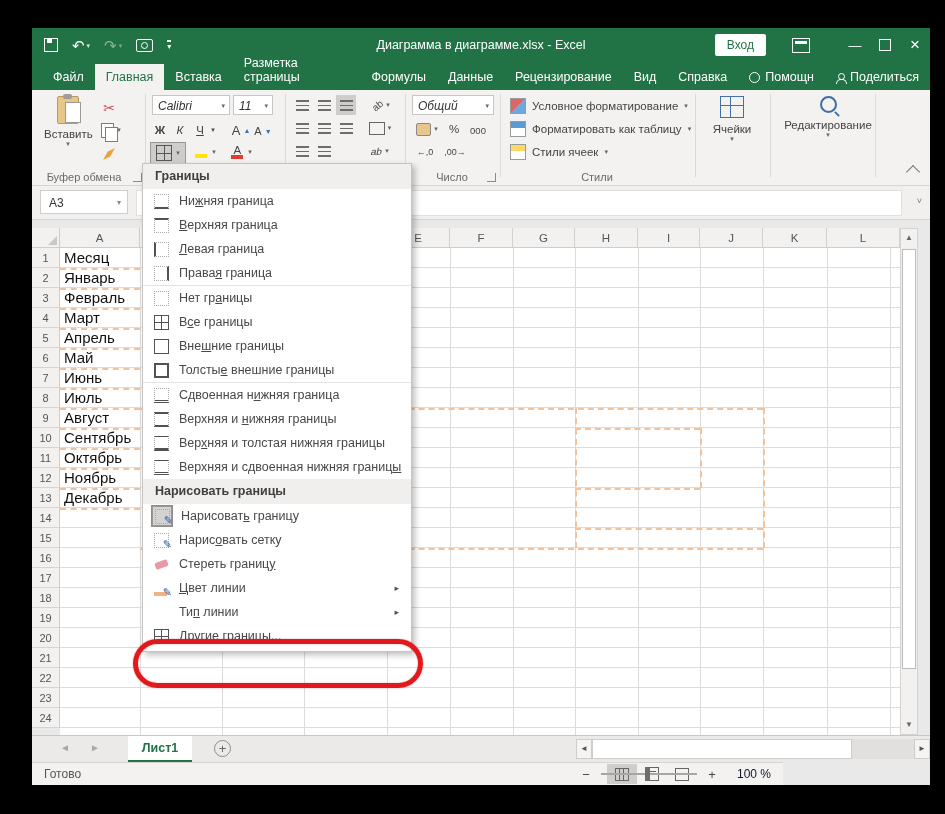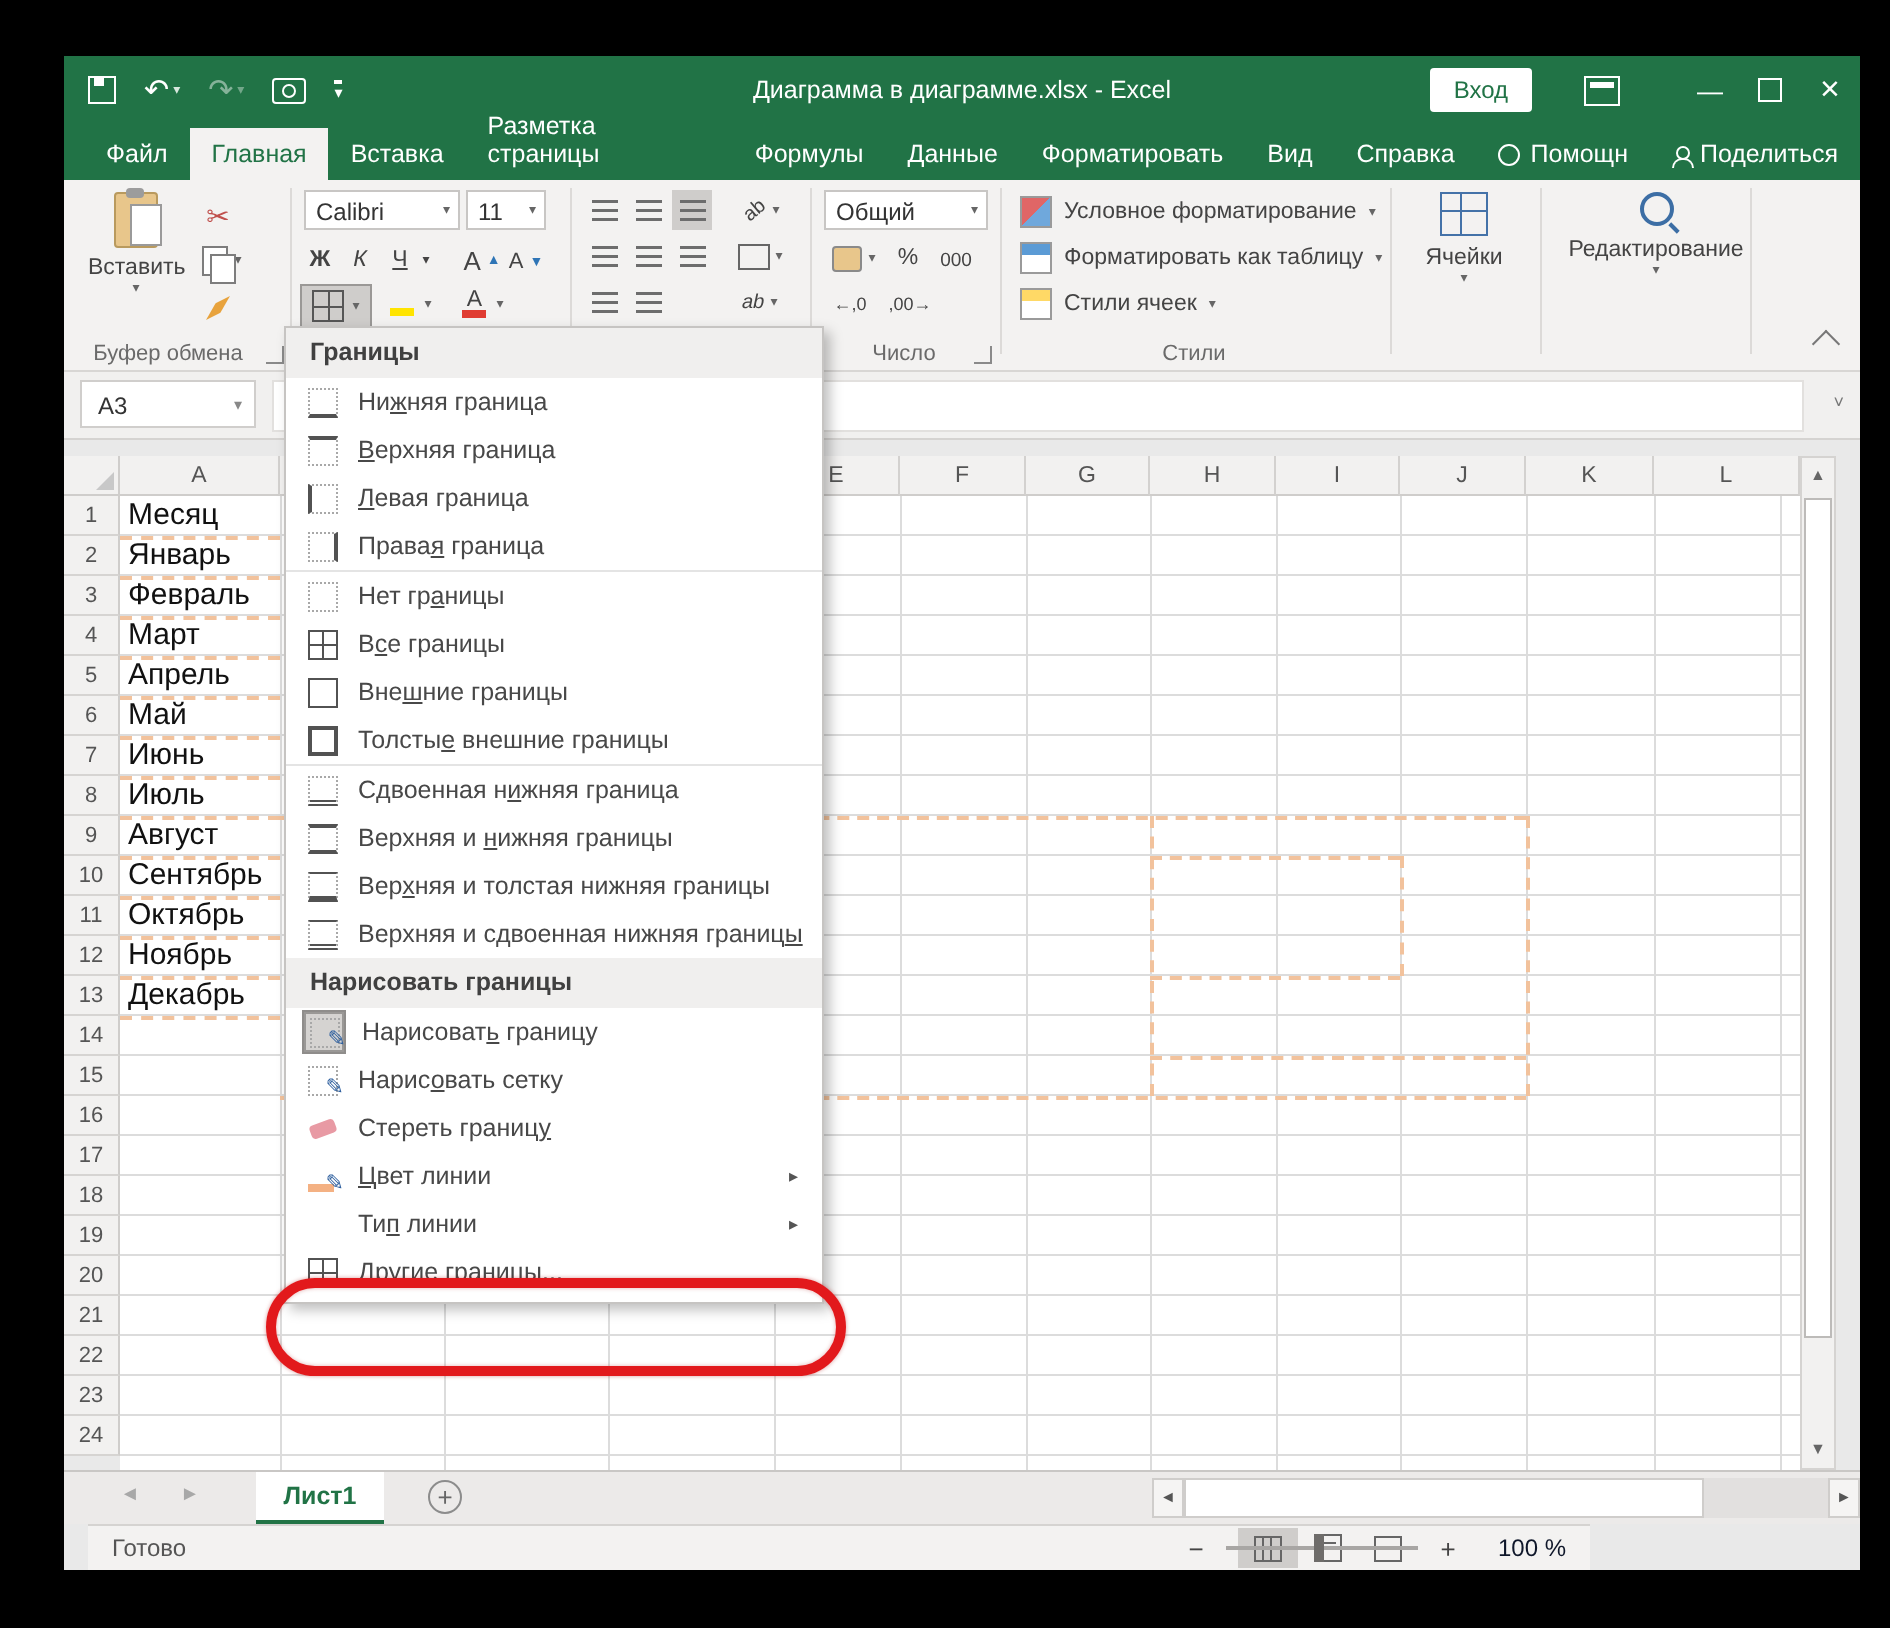--- a/index.html
+++ b/index.html
@@ -45,21 +45,21 @@
   
   .pastebtn{position:absolute;left:12px;top:6px;width:48px;height:70px;text-align:center;}
   .clipicon{width:20px;height:26px;background:#e8c68b;border:1px solid #b99a5e;border-radius:2px;margin:0 auto;position:relative;}
   .clipicon::before{content:"";position:absolute;left:5px;top:-3px;width:9px;height:5px;background:#9c9c9c;border-radius:2px;}
   .clipicon::after{content:"";position:absolute;left:7px;top:5px;width:14px;height:19px;background:#fff;border:1px solid #9a9a9a;}
   .cuticon{color:#c0504d;font-size:14px;}
   .copyicon{width:11px;height:13px;border:1.2px solid #7d7d7d;background:#fff;position:relative;}
   .copyicon::before{content:"";position:absolute;left:3px;top:3px;width:11px;height:13px;border:1.2px solid #7d7d7d;background:#fff;}
   .brushicon{width:12px;height:12px;background:#e8a33d;clip-path:polygon(0 100%,40% 30%,100% 0,60% 70%);}
   
-  .combo{position:absolute;background:#fff;border:1px solid #c8c6c4;height:20px;line-height:20px;padding-left:5px;box-sizing:border-box;font-size:12px;color:#333;}
+  .combo{position:absolute;background:#fff;border:1px solid #c8c6c4;height:20px;line-height:20px;padding-left:5px;box-sizing:border-box;font-size:12px;color:#333;font-style:italic;}
   .combo .ca{position:absolute;right:4px;top:0;font-size:7px;color:#666;}
   .fbtn{position:absolute;height:20px;display:flex;align-items:center;gap:3px;justify-content:center;color:#444;}
   .bold{font-weight:bold;}
   .ital{font-style:italic;}
   .undl{text-decoration:underline;}
   .pressed{background:#cfcdcb;border:1px solid #9a9896;}
   .bordericon{width:14px;height:14px;border:1px solid #565656;position:relative;}
   .bordericon::before{content:"";position:absolute;left:50%;top:0;bottom:0;width:1px;background:#565656;}
   .bordericon::after{content:"";position:absolute;top:50%;left:0;right:0;height:1px;background:#565656;}
   .buckicon{width:14px;height:10px;background:#8a8a8a;clip-path:polygon(20% 0,80% 0,100% 70%,0 70%);}
@@ -154,21 +154,21 @@
   .tabbar{position:absolute;left:0;top:707px;width:898px;height:27px;background:#eceae9;border-top:1px solid #c9c7c5;box-sizing:border-box;font-size:12px;color:#555;}
   .navarr{position:absolute;top:6px;font-size:10px;color:#a8a8a8;}
   .sheettab{position:absolute;left:96px;top:0;width:64px;height:26px;background:#fff;border-bottom:2px solid #217346;box-sizing:border-box;text-align:center;line-height:24px;color:#217346;font-weight:bold;font-size:12.5px;}
   .addsheet{position:absolute;left:182px;top:4px;width:17px;height:17px;border:1px solid #8c8c8c;border-radius:50%;text-align:center;line-height:16px;color:#666;font-size:13px;box-sizing:border-box;}
   .hscroll{position:absolute;right:0;top:3px;height:20px;left:544px;}
   .harr{position:absolute;top:0;width:16px;height:20px;background:#f5f4f3;border:1px solid #cfcdcb;box-sizing:border-box;text-align:center;line-height:18px;font-size:8px;color:#555;}
   .hthumb{position:absolute;left:16px;top:0;width:260px;height:20px;background:#fff;border:1px solid #cfcdcb;box-sizing:border-box;}
   .htrack{position:absolute;left:276px;right:14px;top:0;height:20px;background:#e2e0df;}
 
   
-  .statusbar{position:absolute;left:12px;top:734px;width:751px;height:23px;background:#f3f2f1;border-top:1px solid #d5d3d1;box-sizing:border-box;font-size:12px;color:#555;}
+  .statusbar{position:absolute;left:0;top:734px;width:751px;height:23px;background:#f3f2f1;border-top:1px solid #d5d3d1;box-sizing:border-box;font-size:12px;color:#555;}
   .ready{position:absolute;left:12px;top:4px;}
   .views{position:absolute;left:575px;top:1px;display:flex;}
   .vbtn{width:30px;height:20px;display:flex;align-items:center;justify-content:center;}
   .vbtn.active{background:#cfcdcb;}
   .vgrid{width:12px;height:11px;border:1px solid #666;background:
     linear-gradient(to right,transparent 0 3px,#666 3px 4px,transparent 4px 7px,#666 7px 8px,transparent 8px),
     linear-gradient(to bottom,transparent 0 4px,#666 4px 5px,transparent 5px);}
   .vpage{width:11px;height:12px;border:1px solid #666;background:linear-gradient(to bottom,transparent 0 3px,#666 3px 4px,transparent 4px 6px,#666 6px 7px,transparent 7px) center/7px 100% no-repeat;}
   .vbreak{width:12px;height:11px;border:1px solid #666;position:relative;}
   .vbreak::before{content:"";position:absolute;left:0;right:0;top:4px;height:1px;background:#666;}
@@ -241,21 +241,21 @@
         <span>Формулы</span>
       </div>
 
       <div class="rtab">
 
         <span>Данные</span>
       </div>
 
       <div class="rtab">
 
-        <span>Форматировать</span>
+        <span>Рецензирование</span>
       </div>
 
       <div class="rtab">
 
         <span>Вид</span>
       </div>
 
       <div class="rtab">
 
         <span>Справка</span>

